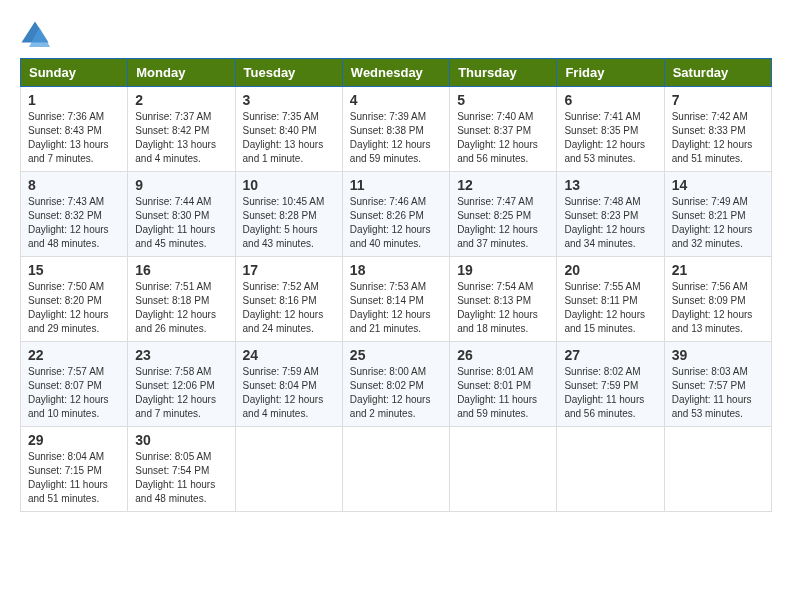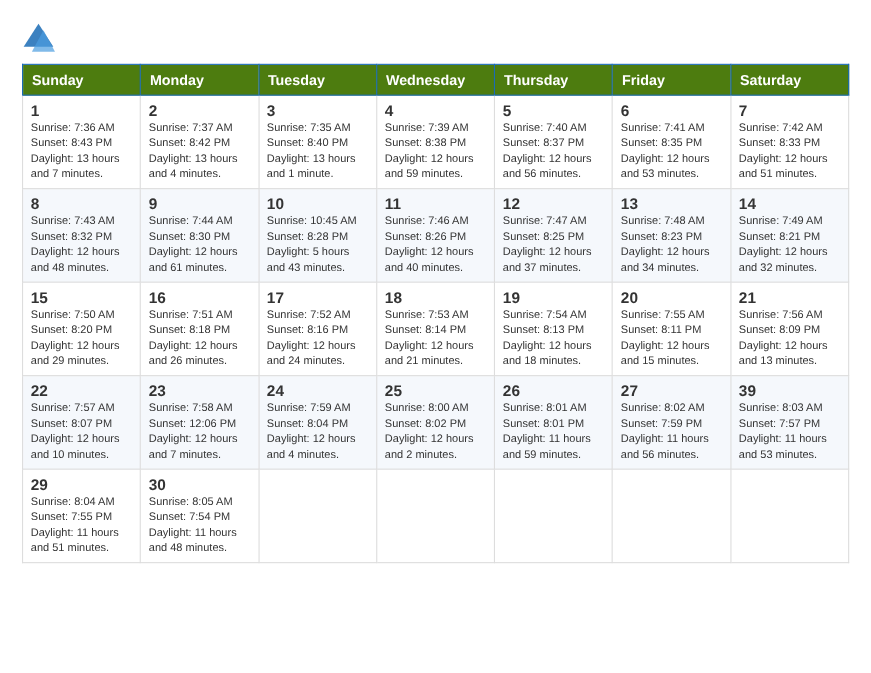--- a/index.html
+++ b/index.html
@@ -184,21 +184,21 @@
           <div>Sunrise: 7:43 AM</div>
           <div>Sunset: 8:32 PM</div>
           <div>Daylight: 12 hours and 48 minutes.</div>
         </div>
       </td>
         <td>
         <span class="day-number">9</span>
         <div class="day-info">
           <div>Sunrise: 7:44 AM</div>
           <div>Sunset: 8:30 PM</div>
-          <div>Daylight: 12 hours and 61 minutes.</div>
+          <div>Daylight: 11 hours and 45 minutes.</div>
         </div>
       </td>
         <td>
         <span class="day-number">10</span>
         <div class="day-info">
           <div>Sunrise: 10:45 AM</div>
           <div>Sunset: 8:28 PM</div>
           <div>Daylight: 5 hours and 43 minutes.</div>
         </div>
       </td>
@@ -349,21 +349,21 @@
           <div>Sunset: 7:57 PM</div>
           <div>Daylight: 11 hours and 53 minutes.</div>
         </div>
       </td>
       </tr>
       <tr>
         <td>
         <span class="day-number">29</span>
         <div class="day-info">
           <div>Sunrise: 8:04 AM</div>
-          <div>Sunset: 7:55 PM</div>
+          <div>Sunset: 7:15 PM</div>
           <div>Daylight: 11 hours and 51 minutes.</div>
         </div>
       </td>
         <td>
         <span class="day-number">30</span>
         <div class="day-info">
           <div>Sunrise: 8:05 AM</div>
           <div>Sunset: 7:54 PM</div>
           <div>Daylight: 11 hours and 48 minutes.</div>
         </div>

